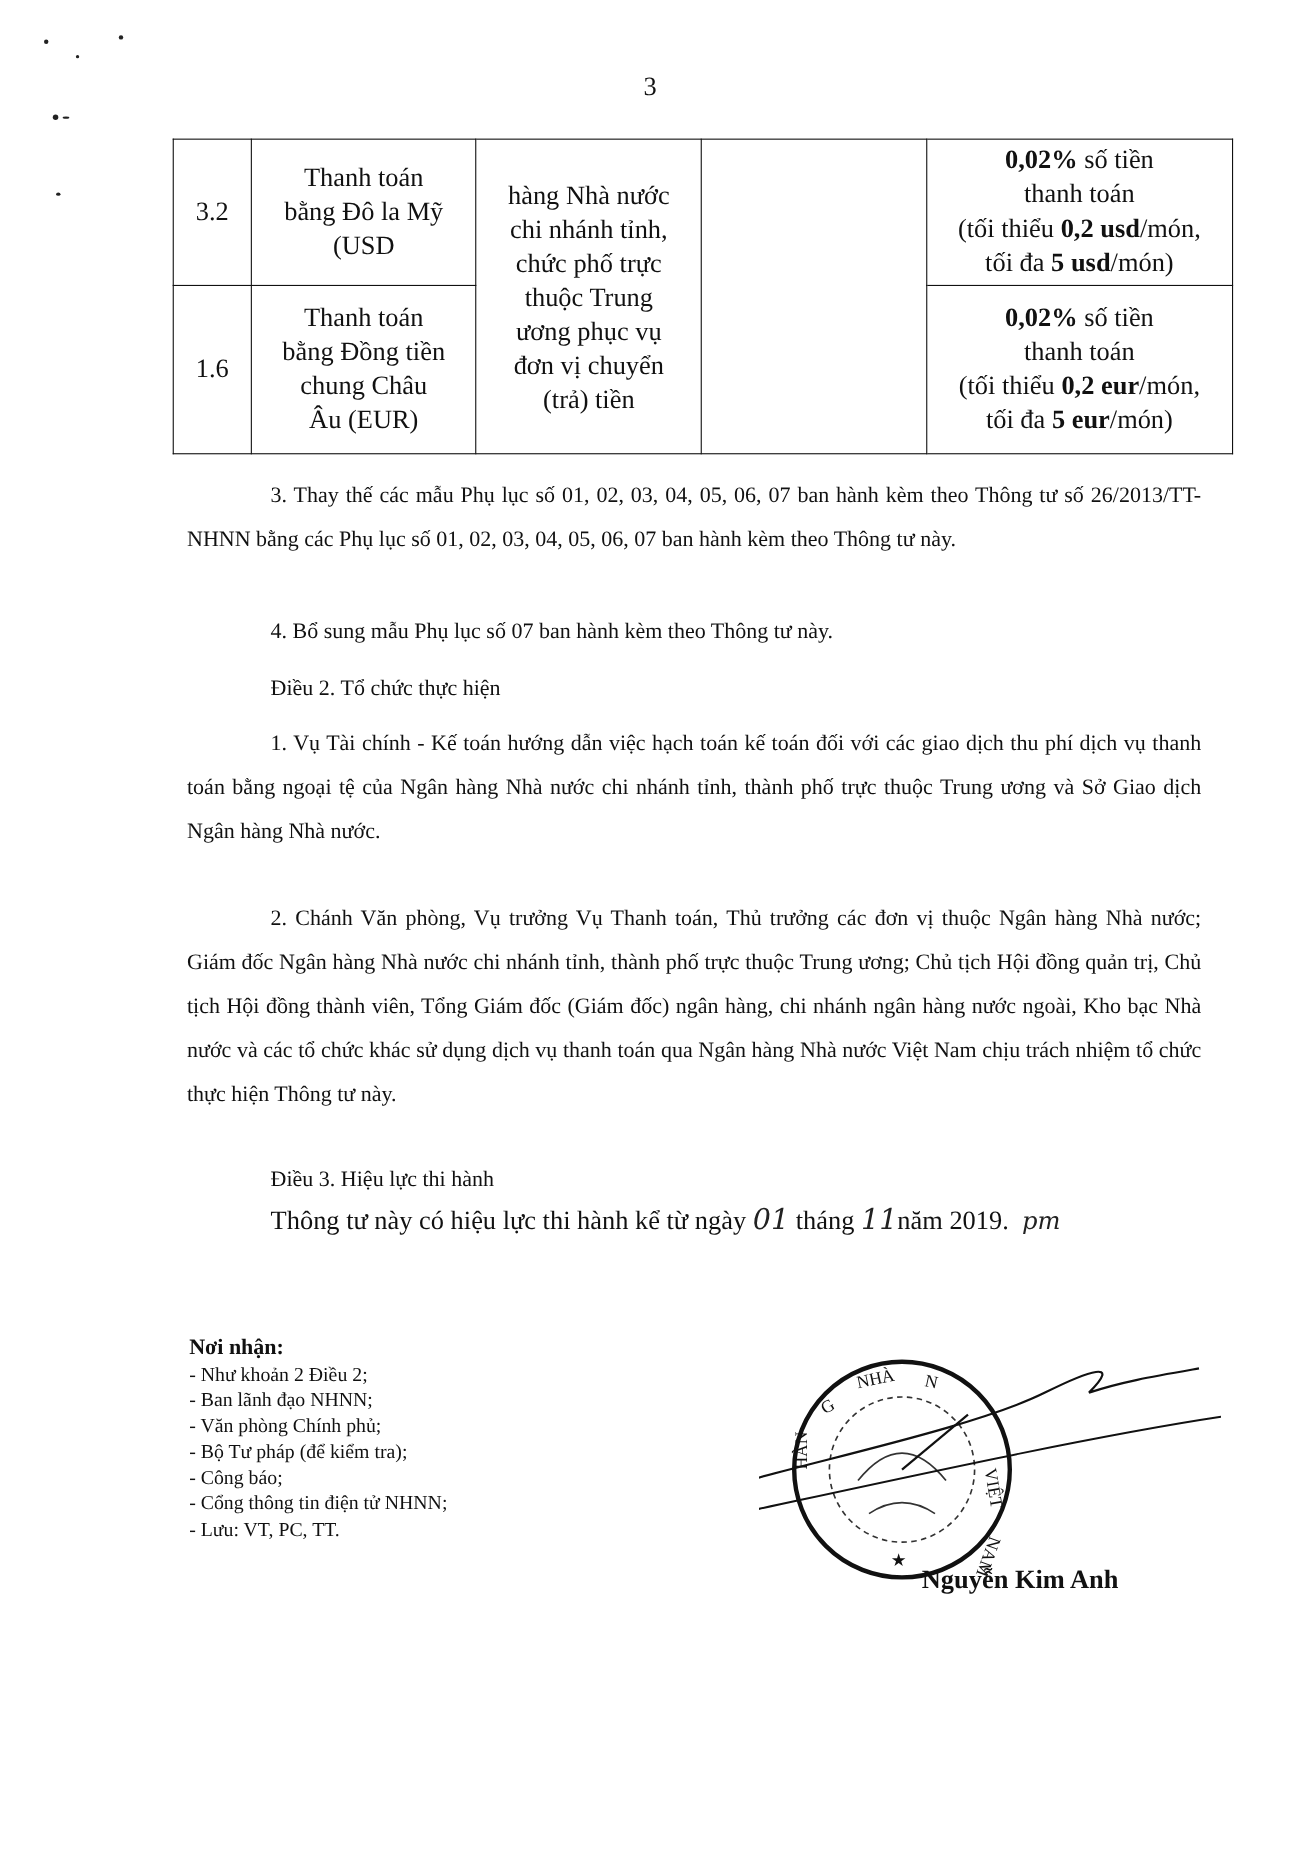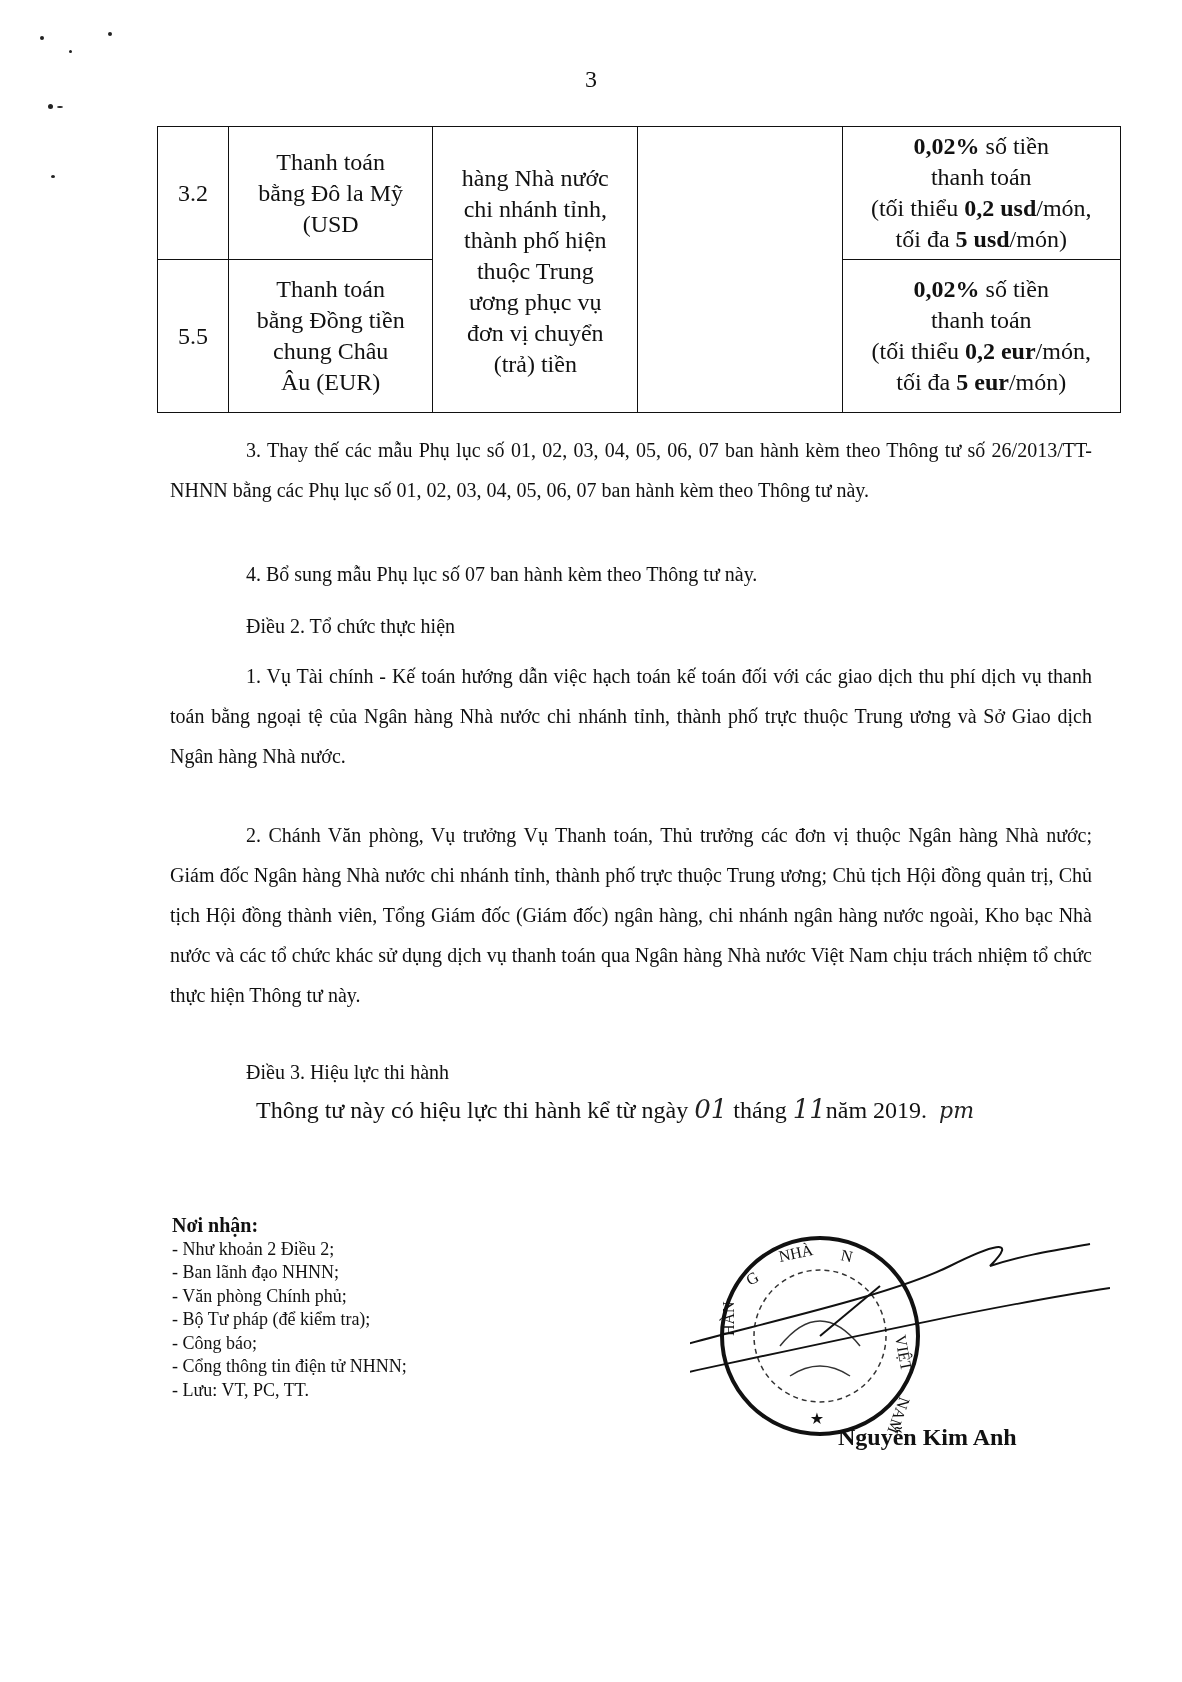--- a/index.html
+++ b/index.html
@@ -20,21 +20,21 @@
   td.col-unit { width: 196px; vertical-align: top; }
   td.col-empty { width: 196px; }
   td.col-fee { width: 270px; }
   .row-32 td { height: 132px; }
   .row-33 td { height: 152px; }
   td.col-unit { vertical-align: top; }
 
   .para { position: absolute; left: 170px; width: 922px; font-size: 20px; line-height: 40px; text-align: justify; text-align-last: left; }
   .indent { text-indent: 76px; }
   .heading { font-weight: normal; }
-  .date-line { position: absolute; left: 246px; top: 1094px; font-size: 24px; white-space: nowrap; margin-left: 10px; }
+  .date-line { position: absolute; left: 246px; top: 1094px; font-size: 24px; white-space: nowrap; }
   .hand { font-family: "DejaVu Serif", serif; font-style: italic; font-size: 26px; color: #222; }
 
   .recipients { position: absolute; left: 172px; top: 1214px; font-size: 18px; line-height: 23.5px; }
   .recipients .title { font-weight: bold; font-size: 20px; }
 
   .sign-block { position: absolute; left: 760px; top: 1186px; width: 320px; text-align: center; }
   .sign-kt { font-size: 24px; font-weight: bold; }
   .sign-kt .kt { font-weight: normal; font-family: "DejaVu Sans", sans-serif; font-size: 18px; }
   .sign-role { font-size: 23px; margin-top: -4px; }
   .sign-name { position: absolute; left: 838px; top: 1424px; font-size: 24px; font-weight: bold; }
@@ -57,36 +57,36 @@
       <tr class="row-32">
     <td class="col-num">3.2</td>
     <td class="col-name">
       <div>Thanh toán</div>
       <div>bằng Đô la Mỹ</div>
       <div>(USD</div>
     </td>
     <td class="col-unit" rowspan="2" style="padding-top:12px">
       <div style="margin-top:-8px">hàng Nhà nước</div>
       <div>chi nhánh tỉnh,</div>
-      <div>thành phố hiện</div>
+      <div>chức phố trực</div>
       <div>thuộc Trung</div>
       <div>ương phục vụ</div>
       <div>đơn vị chuyển</div>
       <div>(trả) tiền</div>
     </td>
     <td class="col-empty" rowspan="2"></td>
     <td class="col-fee">
       <div><b>0,02%</b><span> số tiền</span></div>
       <div>thanh toán</div>
       <div><span>(tối thiểu </span><b>0,2 usd</b><span>/món,</span></div>
       <div><span>tối đa </span><b>5 usd</b><span>/món)</span></div>
     </td>
   </tr>
   <tr class="row-33">
-    <td class="col-num">5.5</td>
+    <td class="col-num">1.6</td>
     <td class="col-name">
       <div>Thanh toán</div>
       <div>bằng Đồng tiền</div>
       <div>chung Châu</div>
       <div>Âu (EUR)</div>
     </td>
     <td class="col-fee">
       <div><b>0,02%</b><span> số tiền</span></div>
       <div>thanh toán</div>
       <div><span>(tối thiểu </span><b>0,2 eur</b><span>/món,</span></div>

